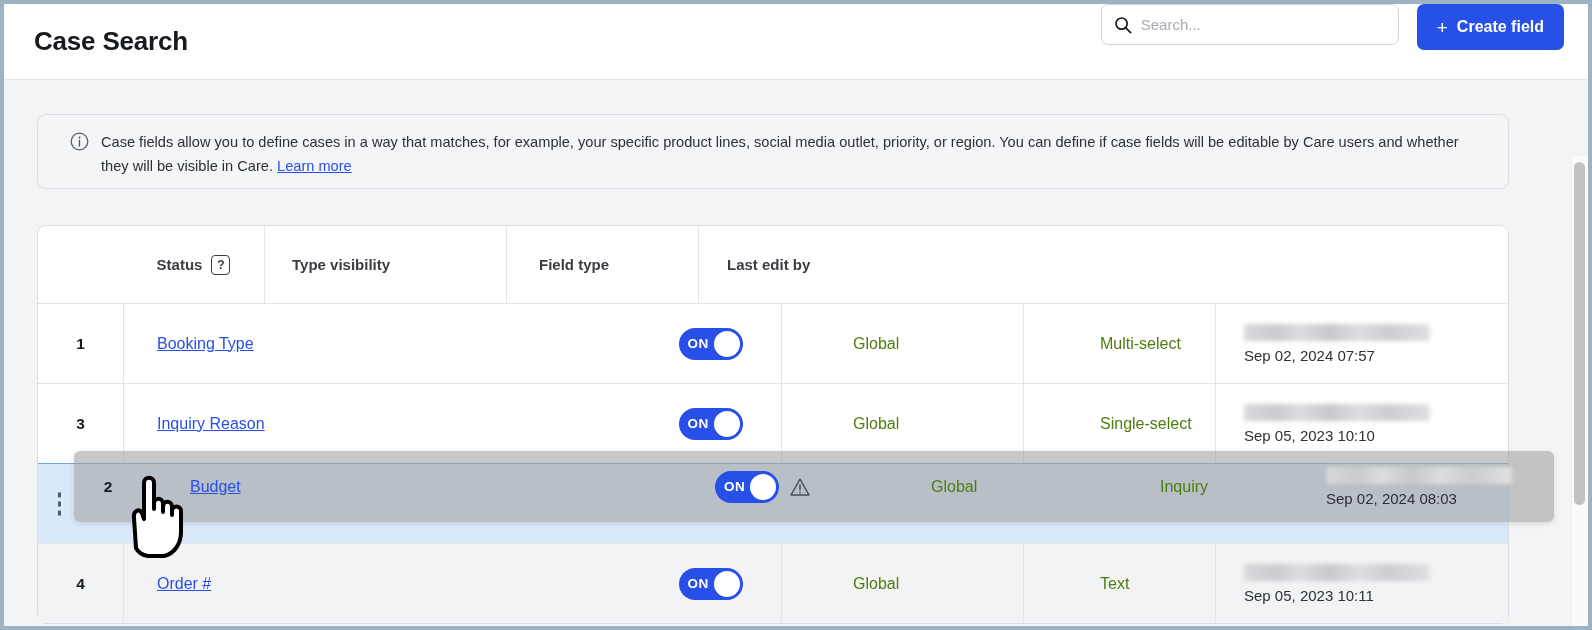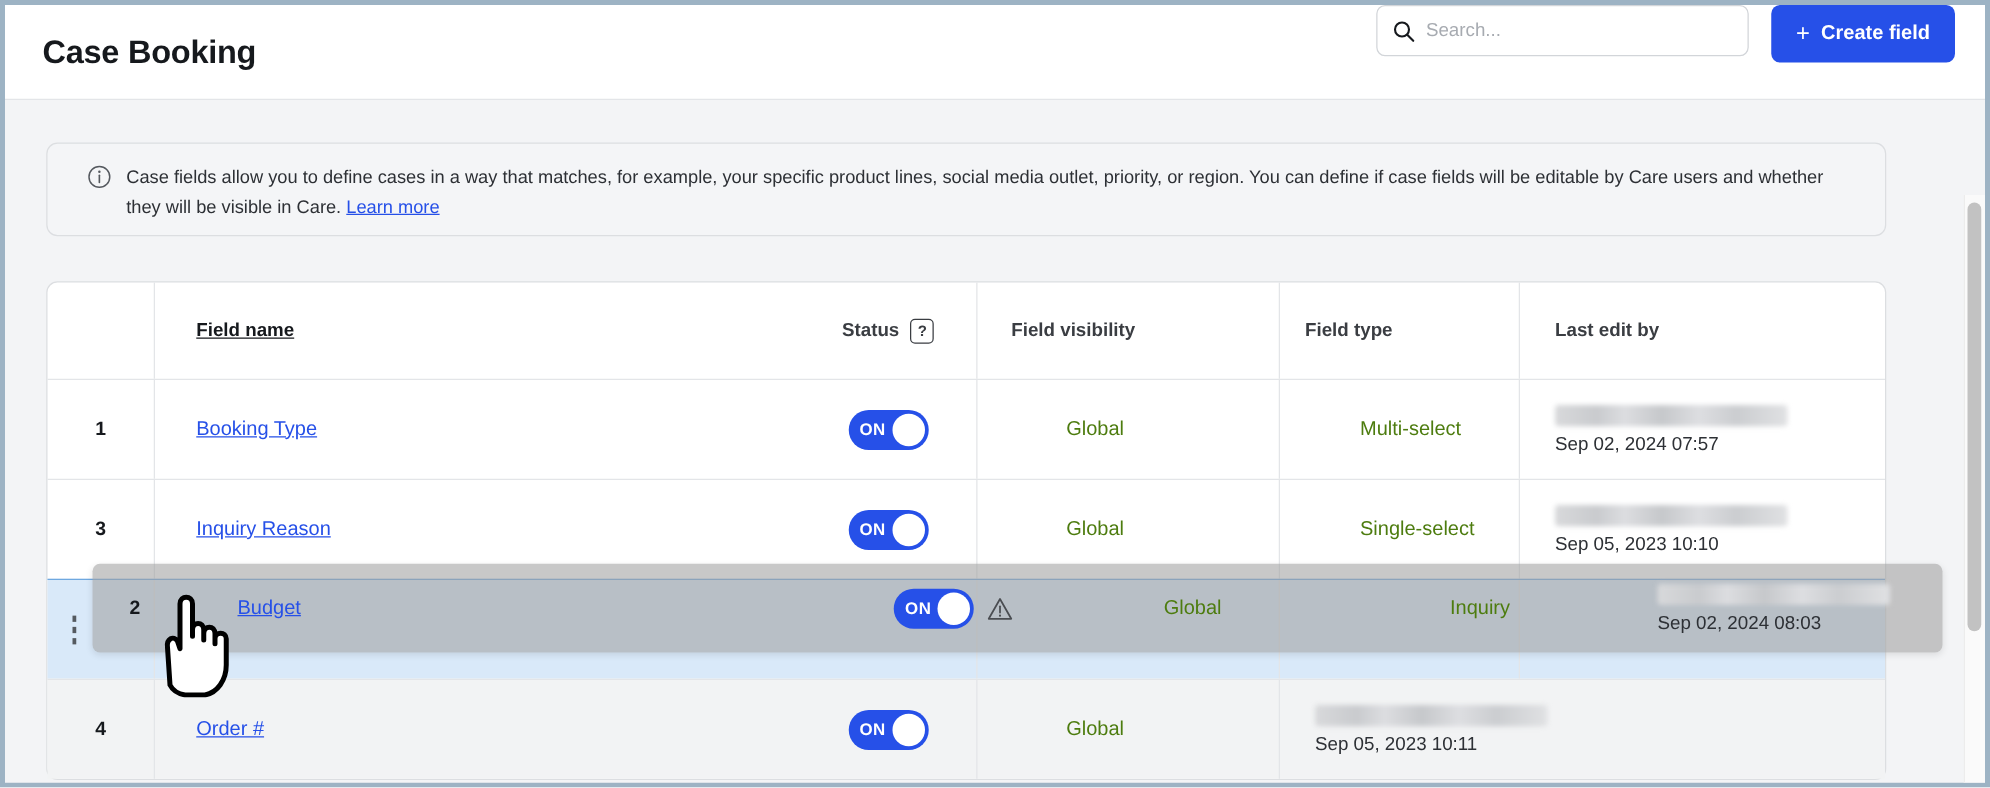--- a/index.html
+++ b/index.html
@@ -104,21 +104,21 @@
   .thead { height: 77px; }
   .tbody-row { height: 80px; }
   .tbody-row.shaded { background: #f2f3f4; }
   .tbody-row.dropzone { background: #d9e9f9; border-top: 1px solid #6fa8e0 !important; }
 
   .cell { display: flex; align-items: center; position: relative; }
   .c-idx   { width: 85px; justify-content: center; }
   .c-name  { width: 517px; padding-left: 33px; border-left: 1px solid #e3e5e8; }
   .c-stat  { width: 141px; justify-content: center; }
   .c-vis   { width: 242px; padding-left: 27px; border-left: 1px solid #e3e5e8; }
-  .c-type  { width: 192px; padding-left: 20px; border-left: 1px solid #e3e5e8; }
+  .c-type  { width: 192px; padding-left: 32px; border-left: 1px solid #e3e5e8; }
   .c-edit  { width: 293px; padding-left: 28px; border-left: 1px solid #e3e5e8;
              flex-direction: column; align-items: flex-start; justify-content: center; gap: 6px; }
 
   .th-text { font-size: 15px; font-weight: bold; color: #3a3d42; }
   .th-sorted { text-decoration: underline; color: #16191d; }
   .q-icon {
     display: inline-flex; align-items: center; justify-content: center;
     width: 19px; height: 20px; margin-left: 9px;
     border: 1.4px solid #3a3d42; border-radius: 4px;
     font-size: 12px; font-weight: bold; color: #3a3d42;
@@ -187,21 +187,21 @@
     width: 11px; height: 343px; border-radius: 6px;
     background: #c2c2c2; cursor: pointer;
   }
 </style>
 </head>
 <body>
 
 <div id="app">
 
   <div class="header">
-    <div class="page-title">Case Booking</div>
+    <div class="page-title">Case Search</div>
 
     <div class="header-right">
 
       <div class="search-box">
         <span class="search-icon">
           <svg viewBox="0 0 18 18" width="18" height="18">
             <circle cx="7.6" cy="7.6" r="5.6" fill="none" stroke="#16191d" stroke-width="1.7"></circle>
             <line x1="11.8" y1="11.8" x2="16.6" y2="16.6" stroke="#16191d" stroke-width="1.7" stroke-linecap="round"></line>
           </svg>
         </span>
@@ -228,29 +228,26 @@
       <div class="banner-text">
         <span>Case fields allow you to define cases in a way that matches, for example, your specific product lines, social media outlet, priority, or region. You can define if case fields will be editable by Care users and whether they will be visible in Care.</span>
         <span class="banner-link">Learn more</span>
       </div>
     </div>
 
     <div class="table">
 
       <div class="trow thead">
         <div class="cell c-idx"></div>
-        <div class="cell c-name">
-          <span class="th-text th-sorted">Field name</span>
-        </div>
         <div class="cell c-stat">
           <span class="th-text">Status</span>
           <span class="q-icon">?</span>
         </div>
         <div class="cell c-vis">
-          <span class="th-text">Field visibility</span>
+          <span class="th-text">Type visibility</span>
         </div>
         <div class="cell c-type">
           <span class="th-text">Field type</span>
         </div>
         <div class="cell c-edit">
           <span class="th-text">Last edit by</span>
         </div>
       </div>
 
       <div class="trow tbody-row">
@@ -326,20 +323,23 @@
           <span class="field-link">Order #</span>
         </div>
         <div class="cell c-stat">
           <div class="toggle">
             <span class="tl">ON</span>
             <span class="knob"></span>
           </div>
         </div>
         <div class="cell c-vis">
           <span class="cellval">Global</span>
+        </div>
+        <div class="cell c-type">
+          <span class="cellval">Text</span>
         </div>
         <div class="cell c-edit">
           <span class="redact"></span>
           <span class="timestamp">Sep 05, 2023 10:11</span>
         </div>
       </div>
 
     </div>
 
     <div class="scroll-track">

